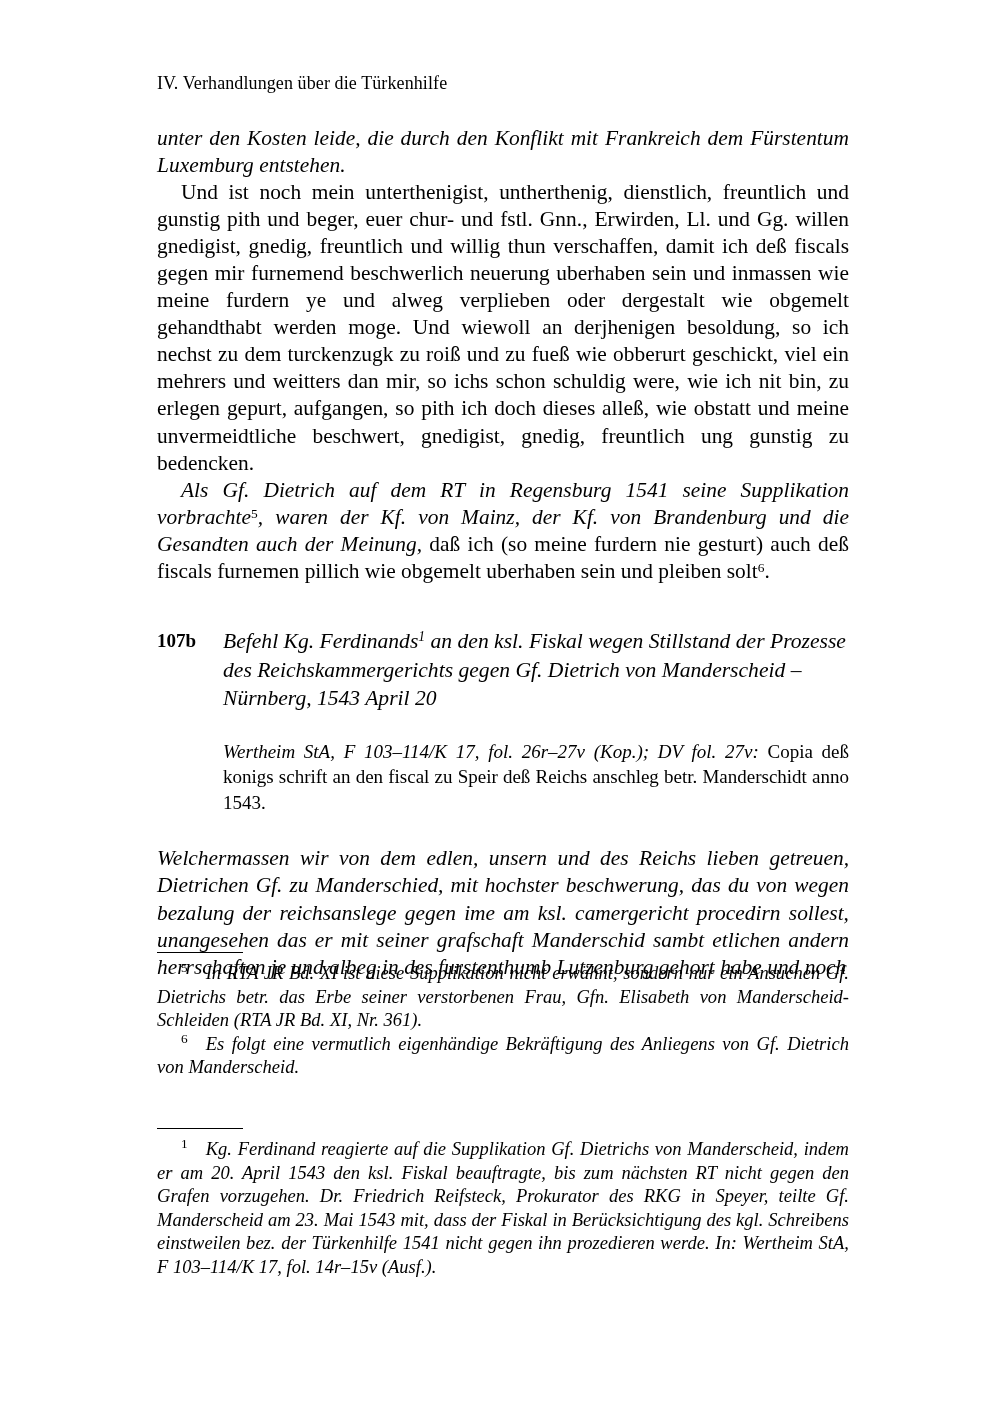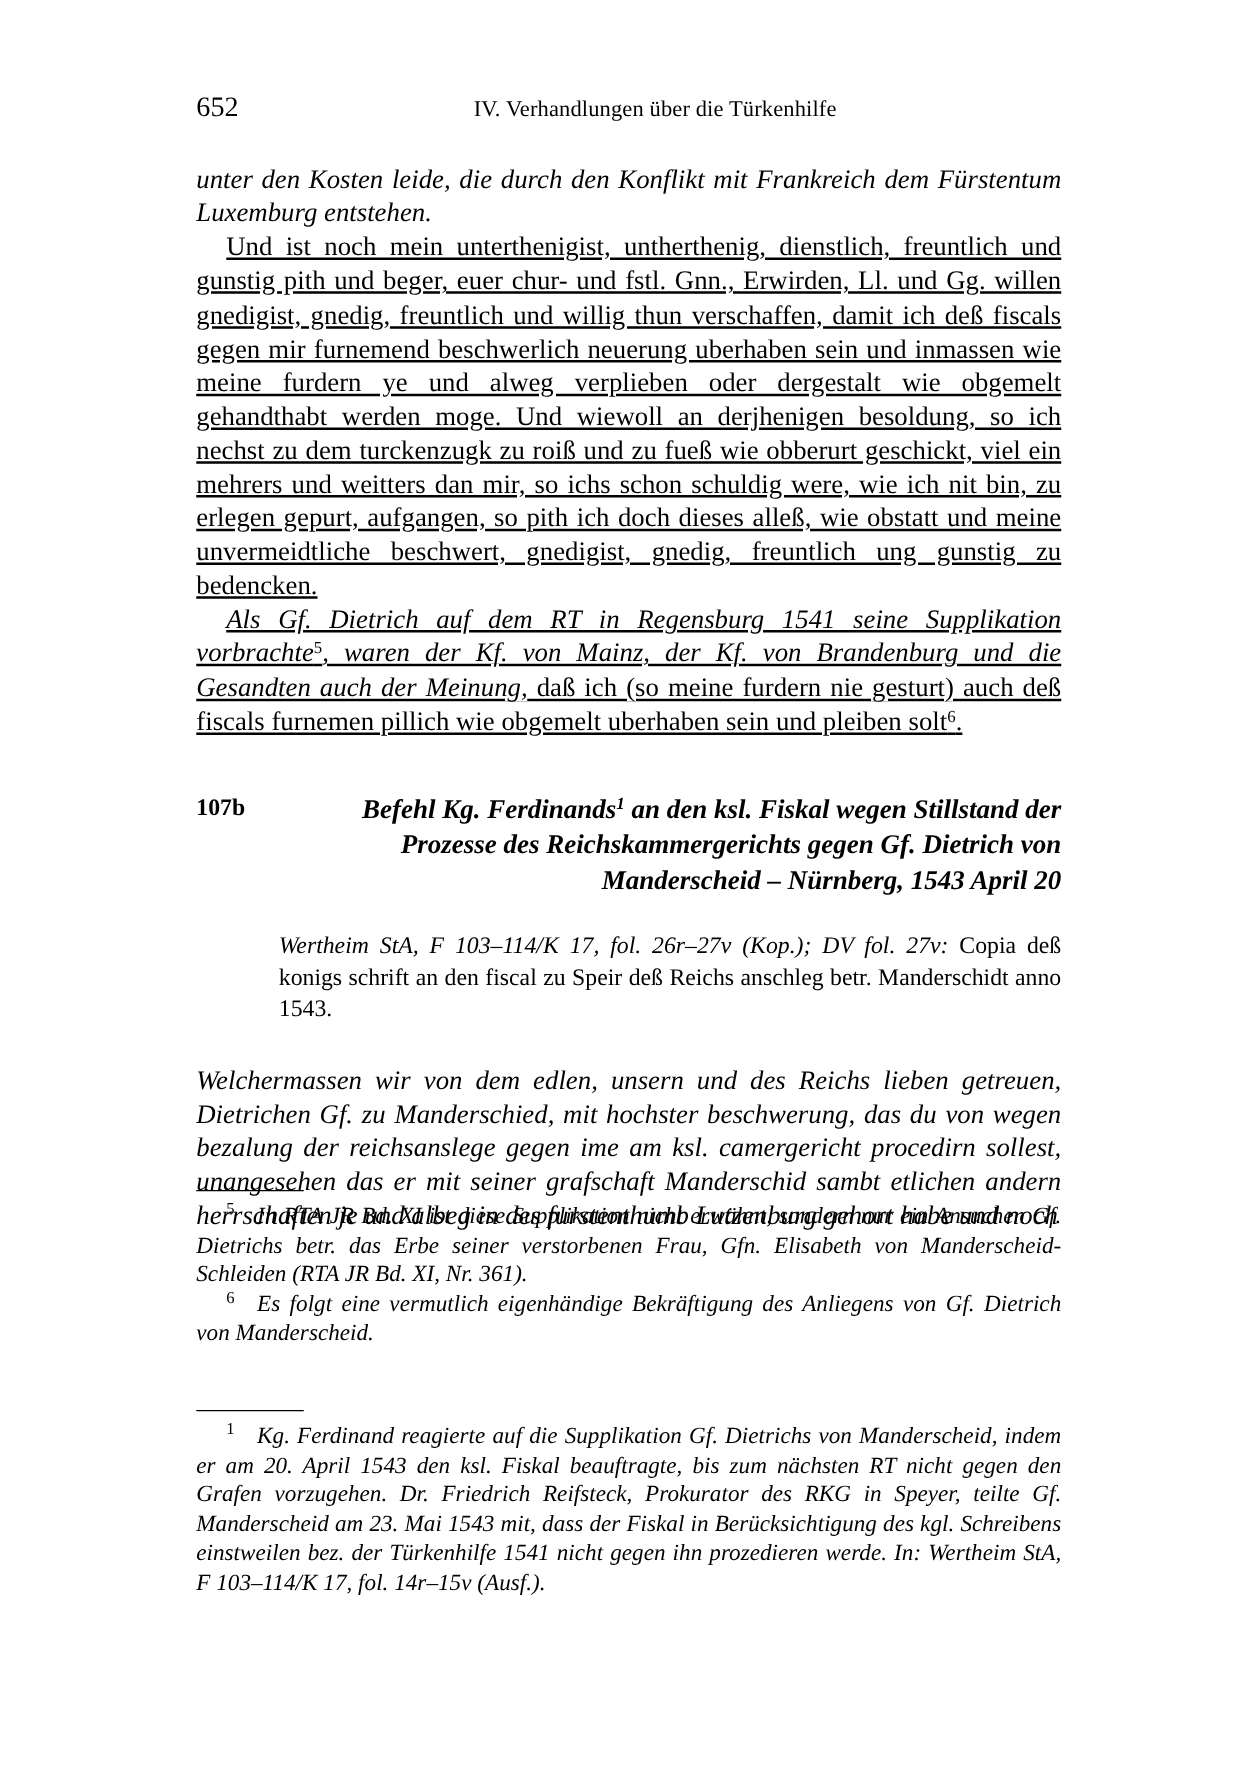--- a/index.html
+++ b/index.html
@@ -50,21 +50,21 @@
   
   p {
     margin: 0;
     font-size: 21.4px;
     line-height: 27.1px;
     text-align: justify;
     text-justify: inter-word;
     hyphens: manual;
     letter-spacing: 0.02px;
   }
-  p.indent { text-indent: 24px; text-decoration: underline; }
+  p.indent { text-indent: 24px; }
   p.noindent { text-indent: 0; font-style: italic; }
   .it { font-style: italic; }
 
   sup {
     font-size: 0.63em;
     vertical-align: 0.48em;
     line-height: 0;
   }
 
   
@@ -74,25 +74,25 @@
   }
   .head-num {
     flex: 0 0 66px;
     width: 66px;
     font-weight: bold;
     font-size: 19px;
     line-height: 28.5px;
   }
   .head-text {
     flex: 1 1 auto;
-    font-weight: bold;
+    font-weight: normal;
     font-style: italic;
     font-size: 21.6px;
     line-height: 28.5px;
-    text-align: right;
+    text-align: left;
   }
 
   
   .source-note {
     margin-top: 26px;
     margin-left: 66px;
     width: 626px;
     font-size: 19px;
     line-height: 25.6px;
     text-align: justify;
@@ -135,21 +135,20 @@
   .fn-group-2 { top: 1128px; }
 </style>
 </head>
 <body>
 
 <div class="page">
 
   <div class="content">
 
     <div class="runninghead">
-      <span class="folio">652</span>
       <span class="runtitle">IV. Verhandlungen über die Türkenhilfe</span>
     </div>
 
     <p class="noindent it">unter den Kosten leide, die durch den Konflikt mit Frankreich dem Fürstentum Luxemburg entstehen.</p>
 
     <p class="indent">Und ist noch mein unterthenigist, untherthenig, dienstlich, freuntlich und gunstig pith und beger, euer chur- und fstl. Gnn., Erwirden, Ll. und Gg. willen gnedigist, gnedig, freuntlich und willig thun verschaffen, damit ich deß fiscals gegen mir furnemend beschwerlich neuerung uberhaben sein und inmassen wie meine furdern ye und alweg verplieben oder dergestalt wie obgemelt gehandthabt werden moge. Und wiewoll an derjhenigen besoldung, so ich nechst zu dem turckenzugk zu roiß und zu fueß wie obberurt geschickt, viel ein mehrers und weitters dan mir, so ichs schon schuldig were, wie ich nit bin, zu erlegen gepurt, aufgangen, so pith ich doch dieses alleß, wie obstatt und meine unvermeidtliche beschwert, gnedigist, gnedig, freuntlich ung gunstig zu bedencken.</p>
 
     <p class="indent"><span class="it">Als Gf. Dietrich auf dem RT in Regensburg 1541 seine Supplikation vorbrachte</span><sup>5</sup><span class="it">, waren der Kf. von Mainz, der Kf. von Brandenburg und die Gesandten auch der Meinung,</span><span> daß ich (so meine furdern nie gesturt) auch deß fiscals furnemen pillich wie obgemelt uberhaben sein und pleiben solt</span><sup>6</sup><span>.</span></p>
 
     <div class="head-block">

